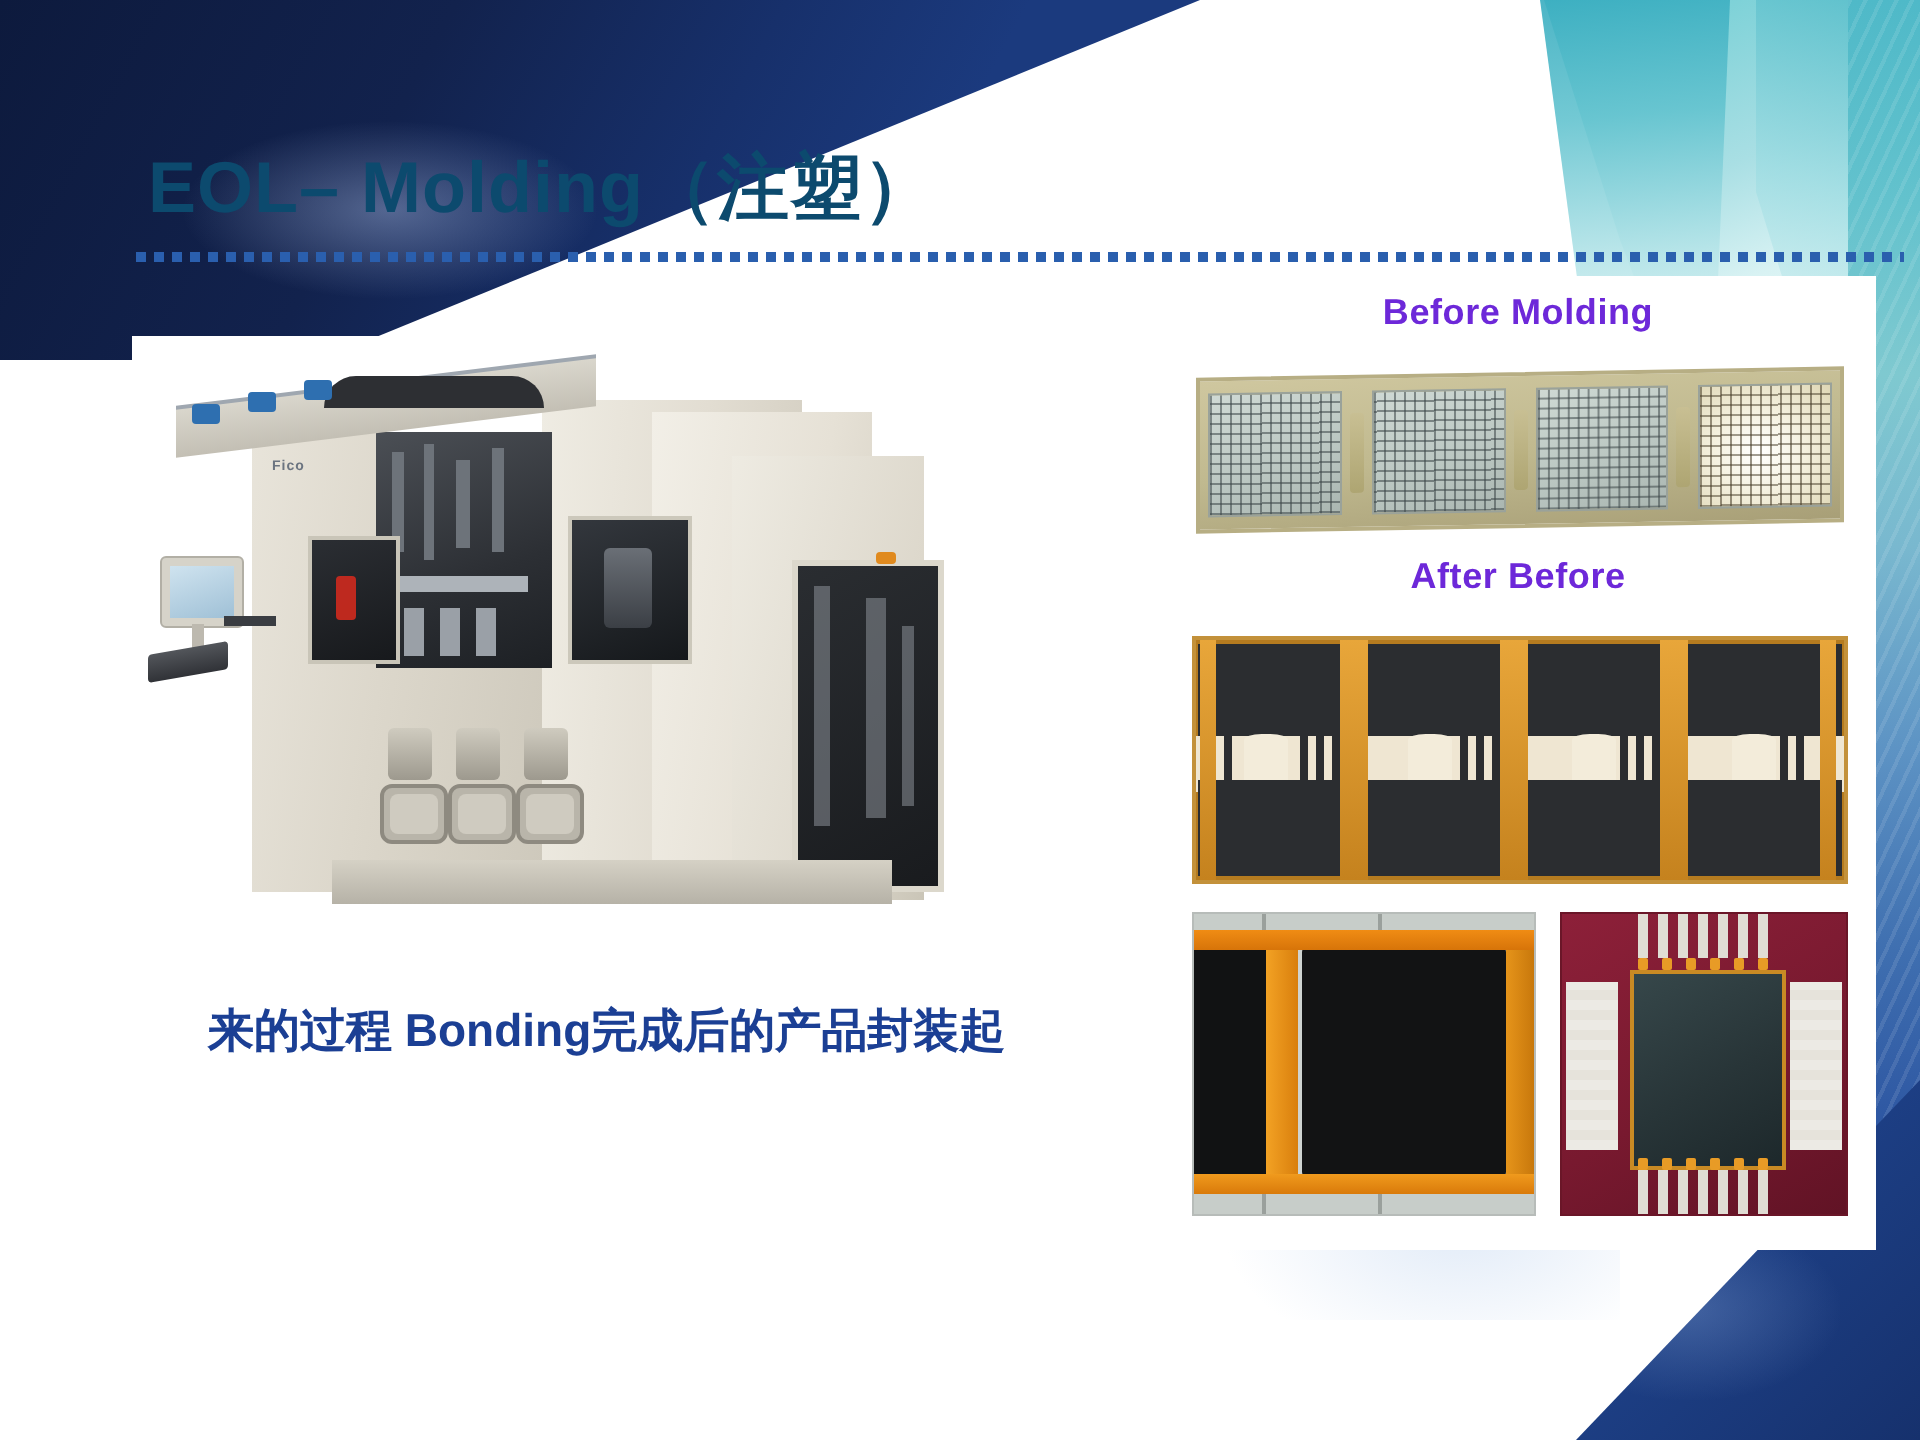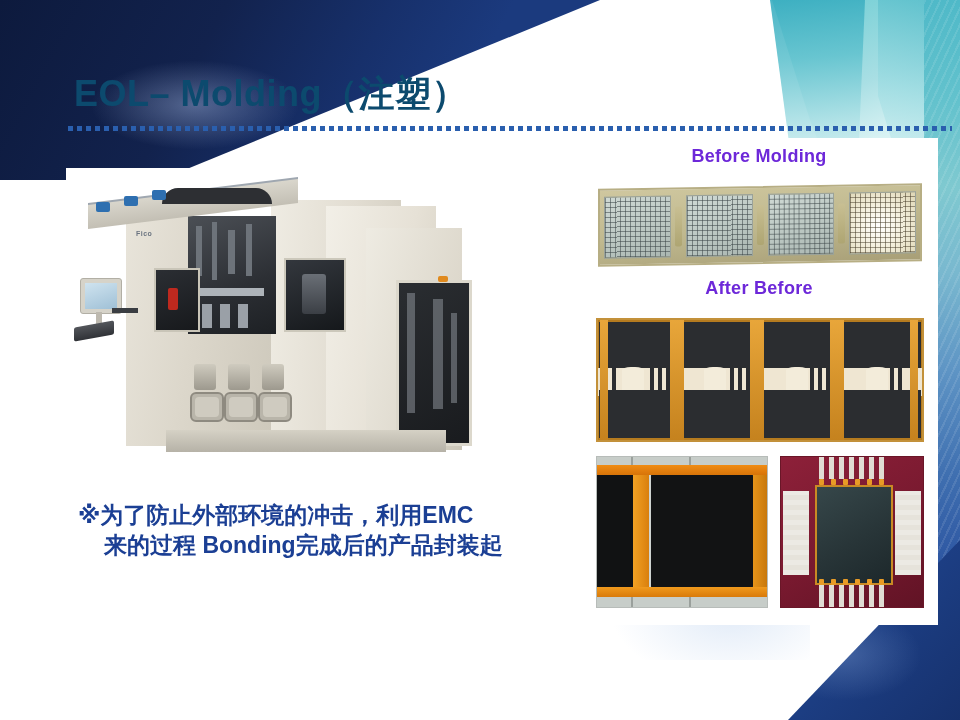--- a/index.html
+++ b/index.html
@@ -292,21 +292,20 @@
         <i></i>
       </div>
     <div class="mach mach-port" style="left:192px;">
         <i></i>
       </div>
     <div class="mach mach-base"></div>
     <div class="mach mach-logo">Fico</div>
   </div>
 
   <div class="caption">
-    <span class="l1">※为了防止外部环境的冲击，利用EMC</span>
     <span class="l2">来的过程 Bonding完成后的产品封装起</span>
   </div>
 
   <div class="panel">
 
     <div id="h-before" class="panel-h">Before Molding</div>
 
     <div class="lf-before">
       <div class="lf-cell"></div>
         <div class="lf-bar"></div>

